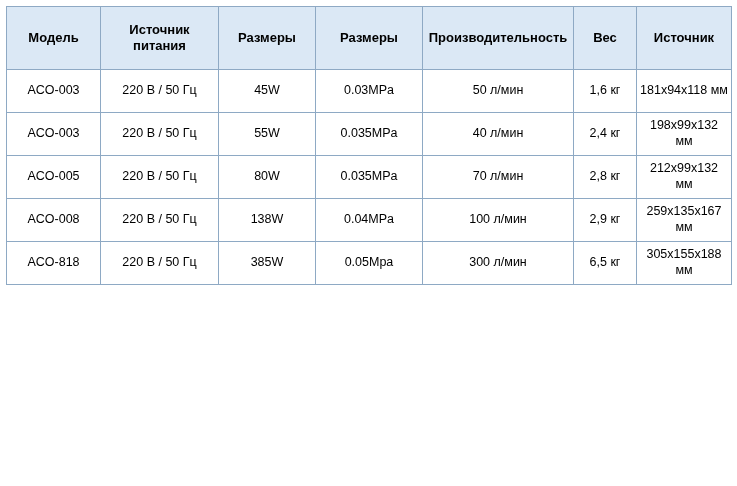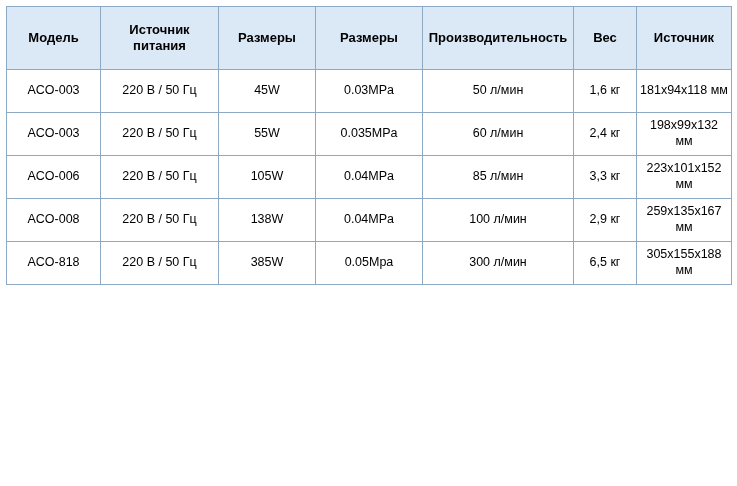--- a/index.html
+++ b/index.html
@@ -88,32 +88,32 @@
         <td>0.03MPa</td>
         <td>50 л/мин</td>
         <td>1,6 кг</td>
         <td>181x94x118 мм</td>
       </tr>
       <tr>
         <td>ACO-003</td>
         <td>220 В / 50 Гц</td>
         <td>55W</td>
         <td>0.035MPa</td>
-        <td>60 л/мин</td>
+        <td>40 л/мин</td>
         <td>2,4 кг</td>
         <td>198x99x132 мм</td>
       </tr>
       <tr>
-        <td>ACO-006</td>
+        <td>ACO-005</td>
         <td>220 В / 50 Гц</td>
-        <td>105W</td>
-        <td>0.04MPa</td>
-        <td>85 л/мин</td>
-        <td>3,3 кг</td>
-        <td>223x101x152 мм</td>
+        <td>80W</td>
+        <td>0.035MPa</td>
+        <td>70 л/мин</td>
+        <td>2,8 кг</td>
+        <td>212x99x132 мм</td>
       </tr>
       <tr>
         <td>ACO-008</td>
         <td>220 В / 50 Гц</td>
         <td>138W</td>
         <td>0.04MPa</td>
         <td>100 л/мин</td>
         <td>2,9 кг</td>
         <td>259x135x167 мм</td>
       </tr>

